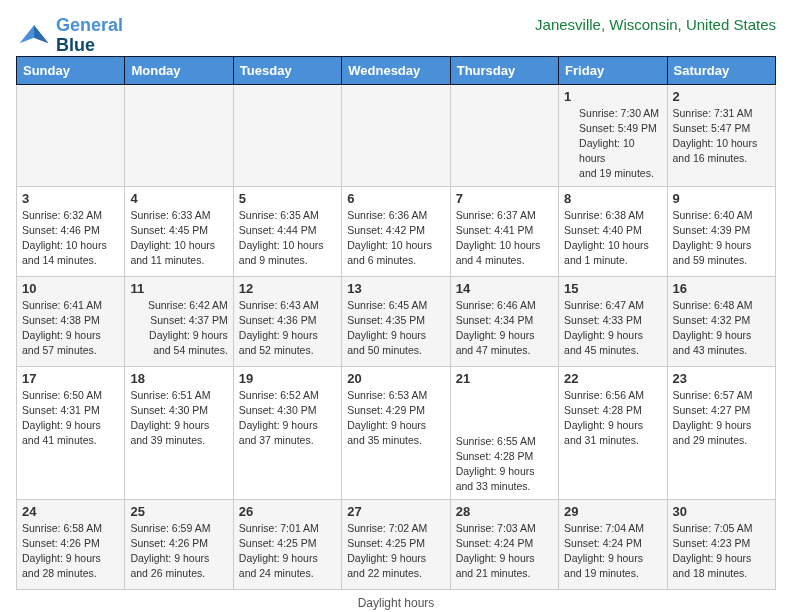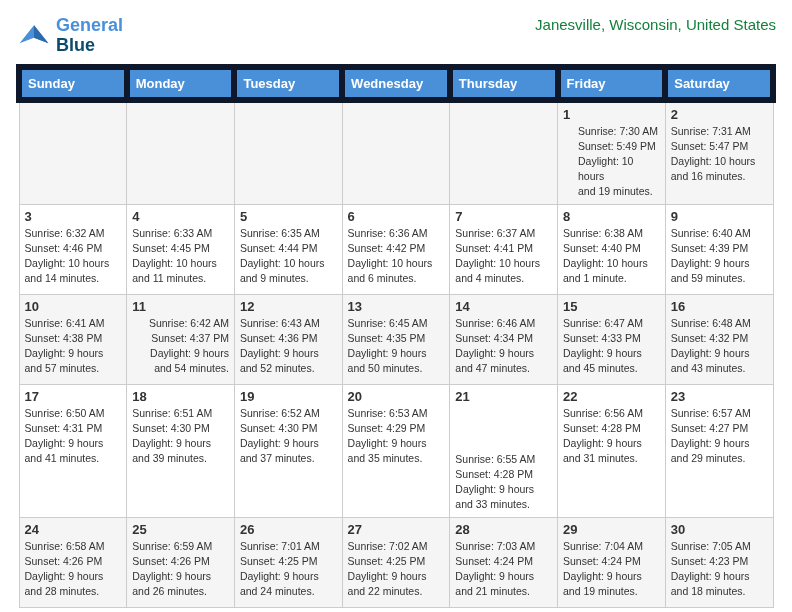--- a/index.html
+++ b/index.html
@@ -7,21 +7,20 @@
       font-family: Arial, sans-serif;
       background: #fff;
       width: 792px;
       min-height: 612px;
       padding: 16px;
     }
     .header {
       display: flex;
       align-items: flex-start;
       justify-content: space-between;
-      margin-bottom: 8px;
     }
     .logo {
       display: flex;
       align-items: center;
       gap: 4px;
     }
     .logo-text {
       font-size: 18px;
       font-weight: bold;
       color: #333;
@@ -51,21 +50,21 @@
       border-collapse: collapse;
       table-layout: fixed;
     }
     thead tr th {
       background-color: #4a90d9;
       color: #fff;
       font-size: 13px;
       font-weight: bold;
       padding: 6px 6px;
       text-align: left;
-      border: 6px solid #0f172a;
+      border: 1px solid #0f172a;
     }
     tbody tr td {
       vertical-align: top;
       border: 1px solid #ccc;
       padding: 4px 5px;
       font-size: 11px;
       color: #333;
       height: 90px;
       background: #fff;
     }

